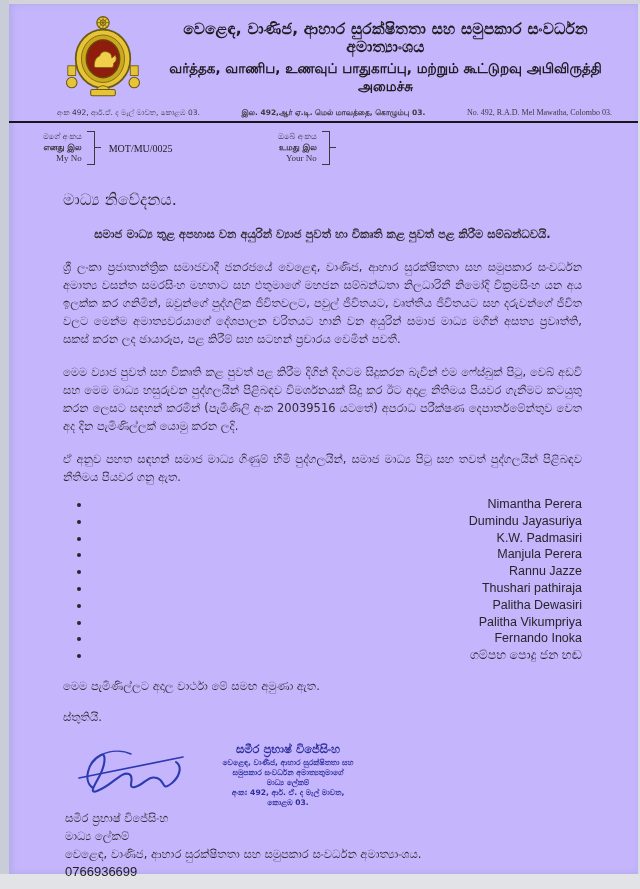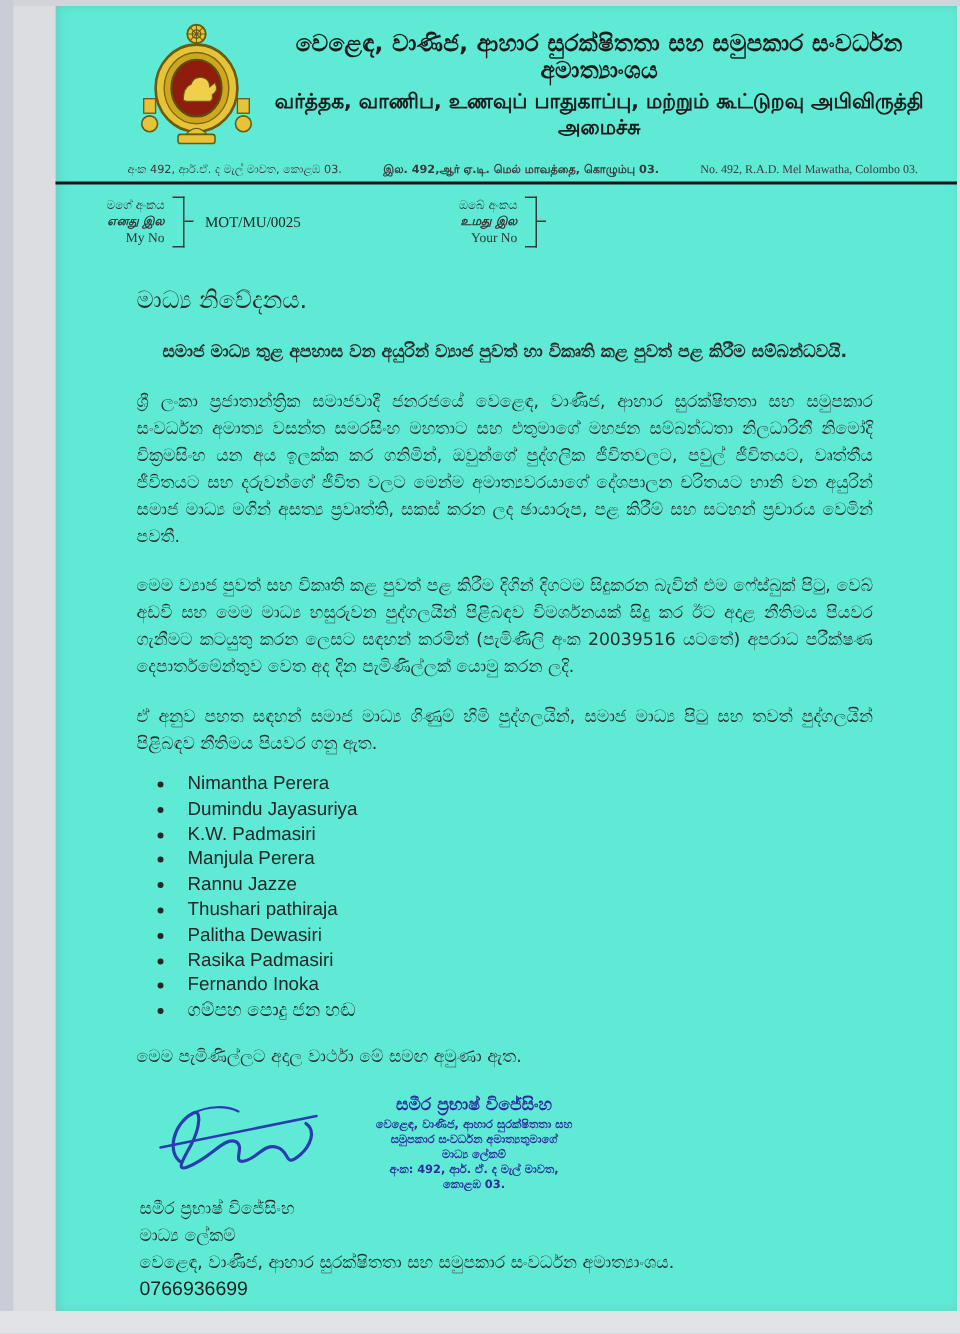--- a/index.html
+++ b/index.html
@@ -9,24 +9,23 @@
     font-family:"DejaVu Sans","Liberation Sans",sans-serif;
     color:#2e2e2e;
     position:relative;
     overflow:hidden;
   }
   .scan-edge-left{position:absolute;left:0;top:0;bottom:0;width:9px;background:#c9cdd8;}
   .scan-edge-top{position:absolute;left:0;top:0;right:0;height:4px;background:#d2d4da;}
   .scan-edge-bottom{position:absolute;left:0;bottom:0;right:0;height:15px;background:#e2e3e7;}
   .page{
     position:absolute;left:9px;top:4px;right:2px;bottom:15px;
-    background:#5eead4;
+    background:#c4b5fd;
     box-shadow:inset 2px 0 6px rgba(120,130,150,.25);
     padding:6px 0 0 0;
-    margin-left:28px;
   }
 
   
   .header{display:flex;align-items:flex-start;padding:4px 18px 0 50px;}
   .emblem{flex:0 0 92px;}
   .ministry{flex:1;text-align:center;padding-top:6px;}
   .ministry .si{font-size:15.5px;font-weight:bold;color:#1c1c1c;letter-spacing:.2px;}
   .ministry .ta{font-size:13.5px;font-weight:bold;color:#1c1c1c;margin-top:4px;}
   .ministry .en{font-size:14px;font-weight:bold;color:#1c1c1c;margin-top:5px;font-family:"Liberation Serif","DejaVu Serif",serif;}
 
@@ -37,36 +36,36 @@
 
   .rule-thick{height:0;border-top:2.5px solid #17171a;margin:0;}
 
   
   .ref-row{display:flex;padding:8px 30px 0 34px;}
   .ref-group{display:flex;align-items:center;}
   .ref-g1{width:235px;}
   .ref-g2{width:240px;}
   .ref-g3{flex:1;}
   .ref-labels{font-size:8px;line-height:10.5px;color:#333;text-align:right;}
-  .ref-labels .ta{font-weight:bold;font-style:italic;}
+  .ref-labels .ta{font-weight:bold;}
   .ref-labels .en{font-family:Liberation Serif, serif;font-size:9px;}
   .bracket{position:relative;width:8px;height:34px;margin-left:5px;}
   .bracket::before{content:"";position:absolute;top:0;bottom:0;right:0;left:0;
     border:1.7px solid #3a3a3a;border-left:none;}
   .bracket::after{content:"";position:absolute;top:16px;left:8px;width:6px;border-top:1.7px solid #3a3a3a;}
   .ref-value{margin-left:14px;font-family:"Liberation Serif","DejaVu Serif",serif;
     font-size:10px;color:#222;}
 
   
   .letter-body{padding:0 56px 0 54px;font-size:11.5px;line-height:18px;color:#2d2d2d;}
   .salutation{margin-top:26px;font-size:16px;}
   .subject{margin-top:16px;text-align:center;font-weight:bold;font-size:11.5px;}
   .para{margin-top:15px;text-align:justify;}
   .name-list{margin:10px 0 0 28px;padding:0;font-size:12.5px;line-height:16.3px;
-    font-family:"Liberation Sans","DejaVu Sans",sans-serif;color:#262626;}
+    font-family:"Liberation Sans","DejaVu Sans",sans-serif;color:#262626;text-align:right;}
   .name-list li{margin:0 0 0.5px 0;padding-left:6px;}
   .closing{margin-top:14px;}
   .thanks{margin-top:13px;}
 
   
   .sig-area{display:flex;padding:16px 0 0 62px;align-items:flex-start;}
   .sig-image{width:120px;height:62px;position:relative;}
   .stamp{width:170px;margin-left:12px;text-align:center;color:#2d2d9c;}
   .stamp .stamp-name{font-weight:bold;font-size:11.5px;}
   .stamp .stamp-line{font-weight:bold;font-size:7.6px;line-height:9.8px;}
@@ -144,25 +143,26 @@
     <div class="para">මෙම ව්‍යාජ පුවත් සහ විකෘති කළ පුවත් පළ කිරීම දිගින් දිගටම සිදුකරන බැවින් එම ෆේස්බුක් පිටු, වෙබ් අඩවි සහ මෙම මාධ්‍ය හසුරුවන පුද්ගලයින් පිළිබඳව විමර්ශනයක් සිදු කර ඊට අදාළ නීතිමය පියවර ගැනීමට කටයුතු කරන ලෙසට සඳහන් කරමින් (පැමිණිලි අංක 20039516 යටතේ) අපරාධ පරීක්ෂණ දෙපාර්තමේන්තුව වෙත අද දින පැමිණිල්ලක් යොමු කරන ලදි.</div>
     <div class="para">ඒ අනුව පහත සඳහන් සමාජ මාධ්‍ය ගිණුම් හිමි පුද්ගලයින්, සමාජ මාධ්‍ය පිටු සහ තවත් පුද්ගලයින් පිළිබඳව නීතිමය පියවර ගනු ඇත.</div>
     <ul class="name-list">
       <li>Nimantha Perera</li>
       <li>Dumindu Jayasuriya</li>
       <li>K.W. Padmasiri</li>
       <li>Manjula Perera</li>
       <li>Rannu Jazze</li>
       <li>Thushari pathiraja</li>
       <li>Palitha Dewasiri</li>
-      <li>Rasika Padmasiri</li>
+      <li>Palitha Vikumpriya</li>
       <li>Fernando Inoka</li>
       <li>ගම්පහ පොදු ජන හඬ</li>
     </ul>
     <div class="closing">මෙම පැමිණිල්ලට අදාල වාර්ථා මේ සමඟ අමුණා ඇත.</div>
+    <div class="thanks">ස්තුතියි.</div>
   </div>
 
   <div class="sig-area">
     <div class="sig-image">
       <svg width="120" height="62" viewBox="0 0 120 62" aria-hidden="true">
         <path d="M22 46 C 12 40, 16 20, 30 13 C 35 10, 35 22, 28 35 C 23 44, 18 52, 26 49 C 42 43, 50 29, 58 32 C 65 35, 55 47, 64 45 C 73 43, 77 33, 86 36 C 95 39, 90 50, 101 41 C 108 35, 112 25, 105 20" stroke="#2b3bb0" fill="none" stroke-width="2.1" stroke-linecap="round"></path>
         <path d="M8 36 L 112 15" stroke="#2b3bb0" fill="none" stroke-width="1.7" stroke-linecap="round"></path>
         <path d="M30 13 C 40 8, 52 8, 60 12" stroke="#2b3bb0" fill="none" stroke-width="1.4" stroke-linecap="round"></path>
       </svg>
     </div>

